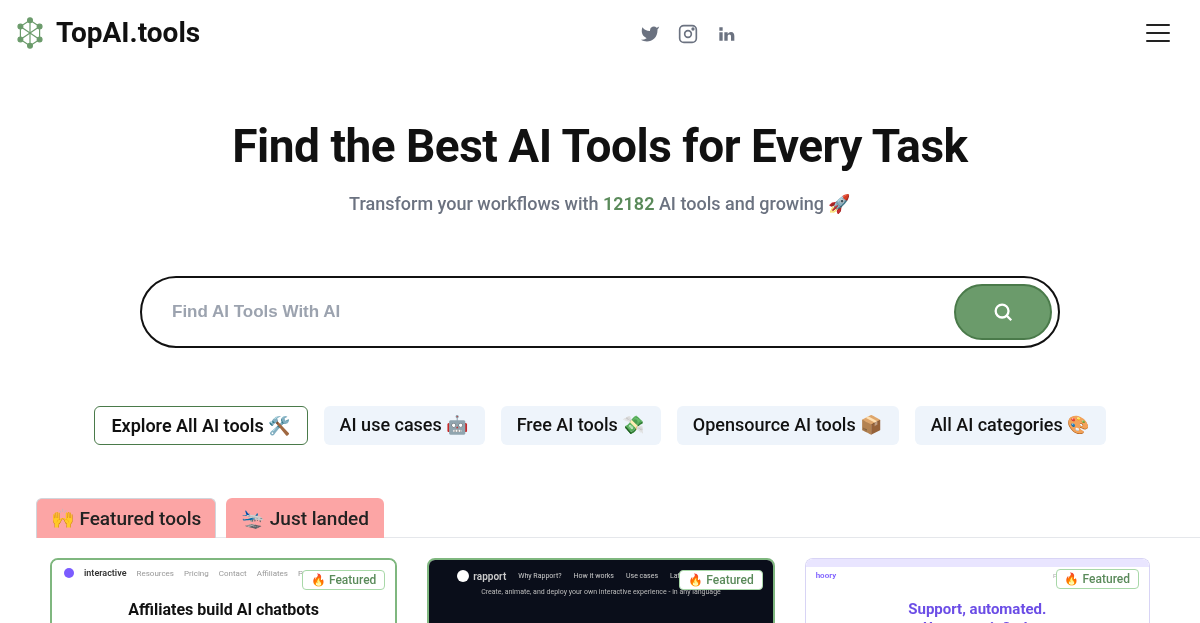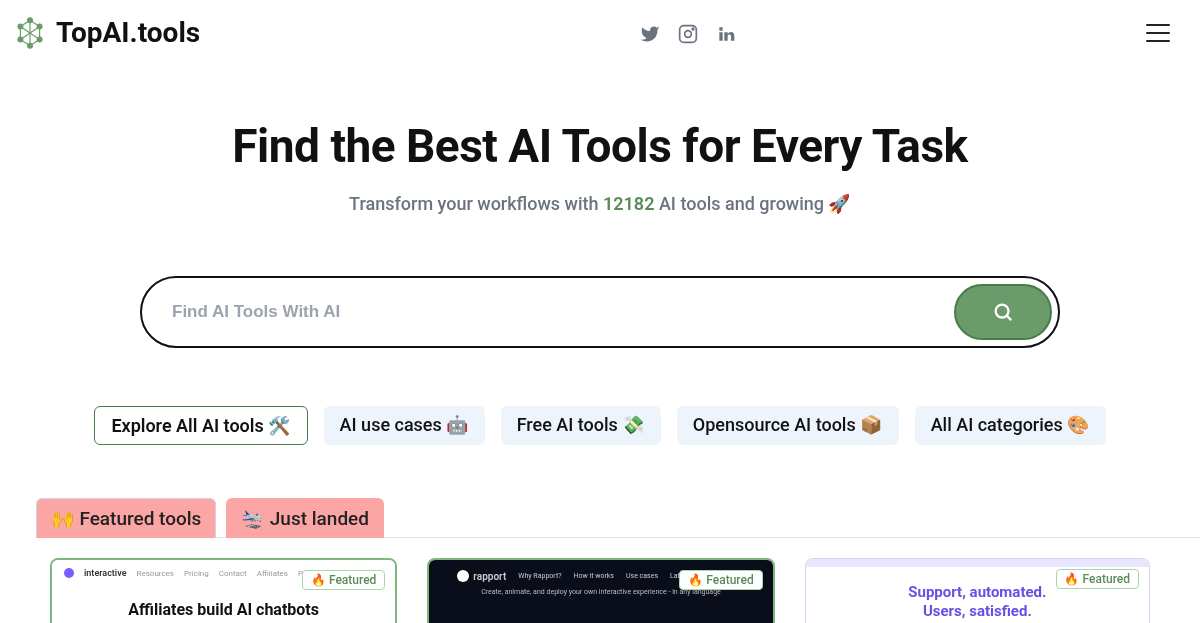--- a/index.html
+++ b/index.html
@@ -156,19 +156,26 @@
         <span>Company</span>
       </div>
       <div class="card2-sub">Create, animate, and deploy your own interactive experience - in any language</div>
     </div>
   </div>
 
   <div class="card purple-border">
     <div class="featured-badge">🔥 Featured</div>
     <div class="card3-inner">
       <div class="card3-topbar"></div>
+      <div class="card3-nav">
+        <span class="card3-brand">hoory</span>
+        <span style="flex:1"></span>
+        <span>Features</span>
+        <span>Pricing</span>
+        <span>Resources</span>
+      </div>
       <div class="card3-text">
         <div>Support, automated.</div>
         <div>Users, satisfied.</div>
       </div>
     </div>
   </div>
 </div>
 
 </body></html>

